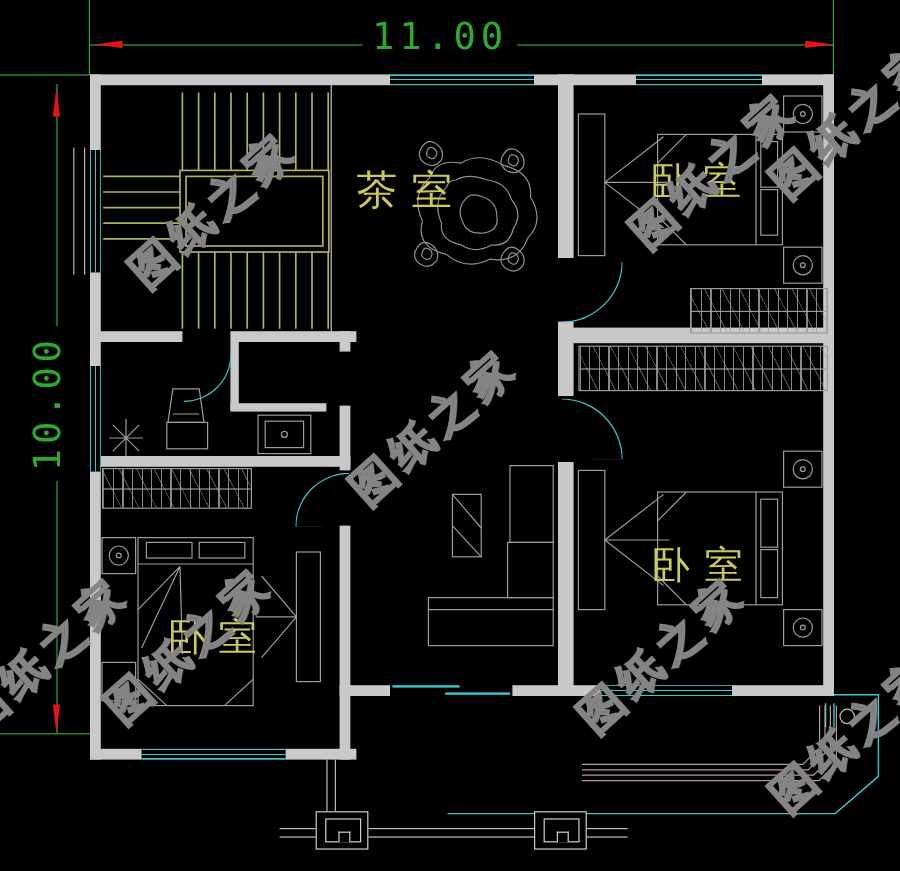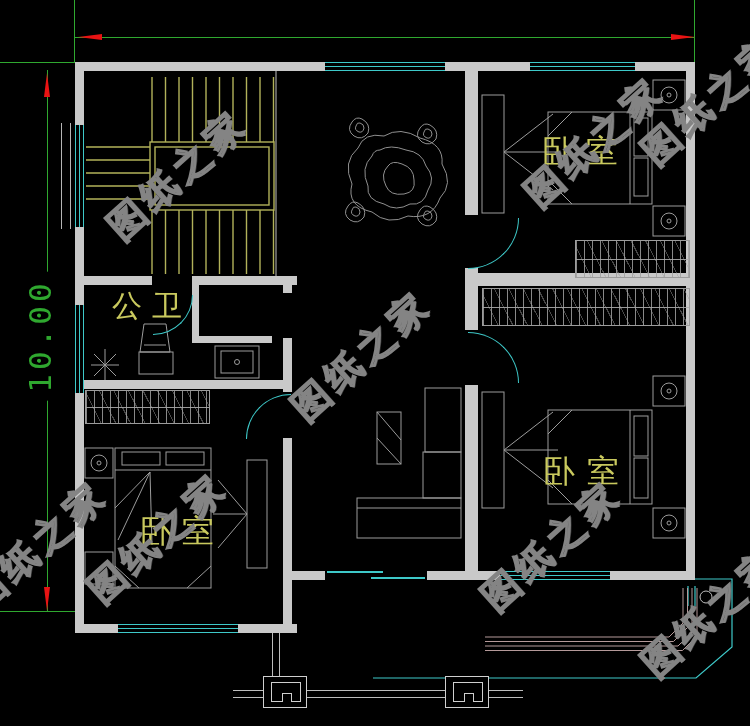--- a/index.html
+++ b/index.html
@@ -205,24 +205,25 @@
   <div class="dline" style="left:75px;top:37px;width:620px;height:1px"></div>
   <div class="dline" style="left:47px;top:70px;width:1px;height:541px"></div>
   <div class="dline" style="left:74px;top:0;width:1px;height:62px"></div>
   <div class="dline" style="left:694px;top:0;width:1px;height:62px"></div>
   <div class="dline" style="left:0;top:62px;width:75px;height:1px"></div>
   <div class="dline" style="left:0;top:611px;width:75px;height:1px"></div>
   <div class="arr" style="left:75px;top:34px;border-top-width:3px;border-bottom-width:3px;border-right:24px solid var(--c-arrow,#e81313)"></div>
   <div class="arr" style="left:671px;top:34px;border-top-width:3px;border-bottom-width:3px;border-left:24px solid var(--c-arrow,#e81313)"></div>
   <div class="arr" style="left:44px;top:70px;border-left-width:3.5px;border-right-width:3.5px;border-bottom:24px solid var(--c-arrow,#e81313)"></div>
   <div class="arr" style="left:44px;top:587px;border-left-width:3.5px;border-right-width:3.5px;border-top:24px solid var(--c-arrow,#e81313)"></div>
+  <div class="dimtext" style="left:302px;top:13px">11.00</div>
   <div class="dimtext vtext" style="left:40px;top:336px">10.00</div>
 
+  <div class="label" style="left:297px;top:136px;font-size:34px;letter-spacing:12px">茶室</div>
   <div class="label" style="left:542px;top:130px;font-size:32px;letter-spacing:12px">卧室</div>
-  <div class="label" style="left:112px;top:286px;font-size:30px;letter-spacing:10px">公卫</div>
   <div class="label" style="left:140px;top:510px;font-size:32px;letter-spacing:10px">卧室</div>
   <div class="label" style="left:543px;top:450px;font-size:32px;letter-spacing:12px">卧室</div>
 
   <div class="wm" style="left:178px;top:175px">图纸之家</div>
   <div class="wm" style="left:595px;top:142px">图纸之家</div>
   <div class="wm" style="left:712px;top:100px">图纸之家</div>
   <div class="wm" style="left:362px;top:356px">图纸之家</div>
   <div class="wm" style="left:158px;top:538px">图纸之家</div>
   <div class="wm" style="left:552px;top:546px">图纸之家</div>
   <div class="wm" style="left:38px;top:546px">图纸之家</div>

